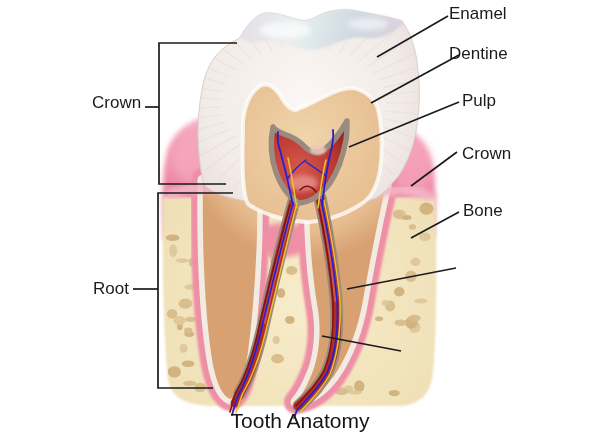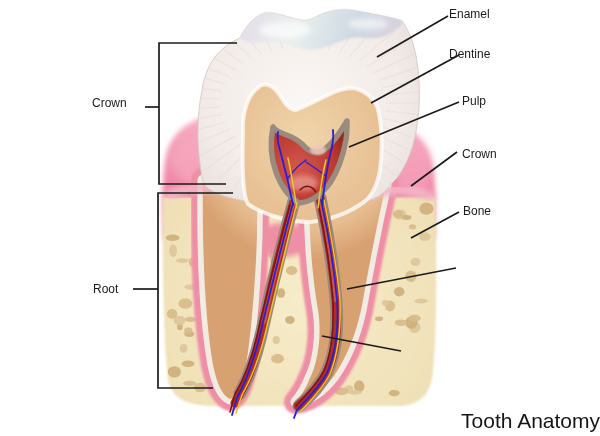--- a/index.html
+++ b/index.html
@@ -1,21 +1,21 @@
 <!DOCTYPE html>
 <html><head>
 <meta charset="utf-8">
 <style>
   html,body{margin:0;padding:0;background:#fff;}
   #canvas{position:relative;width:600px;height:436px;background:#ffffff;overflow:hidden;
           font-family:"Liberation Sans",sans-serif;}
   #art{position:absolute;left:0;top:0;width:600px;height:436px;}
-  .lbl{position:absolute;font-size:12px;line-height:18.5px;color:#1b1b1b;white-space:nowrap;text-align:center;}
+  .lbl{position:absolute;font-size:17px;line-height:18.5px;color:#1b1b1b;white-space:nowrap;text-align:center;}
   .lbl.wrap{white-space:normal;}
-  #title{position:absolute;left:0;right:0;top:409px;text-align:right;
+  #title{position:absolute;left:0;right:0;top:409px;text-align:center;
          font-size:21px;color:#151515;}
 </style>
 </head>
 <body>
 
 <div id="canvas">
 
   <svg id="art" viewBox="0 0 600 436" aria-hidden="true">
     <defs>
       <linearGradient id="gumGrad" x1="0" y1="110" x2="0" y2="245" gradientUnits="userSpaceOnUse">

